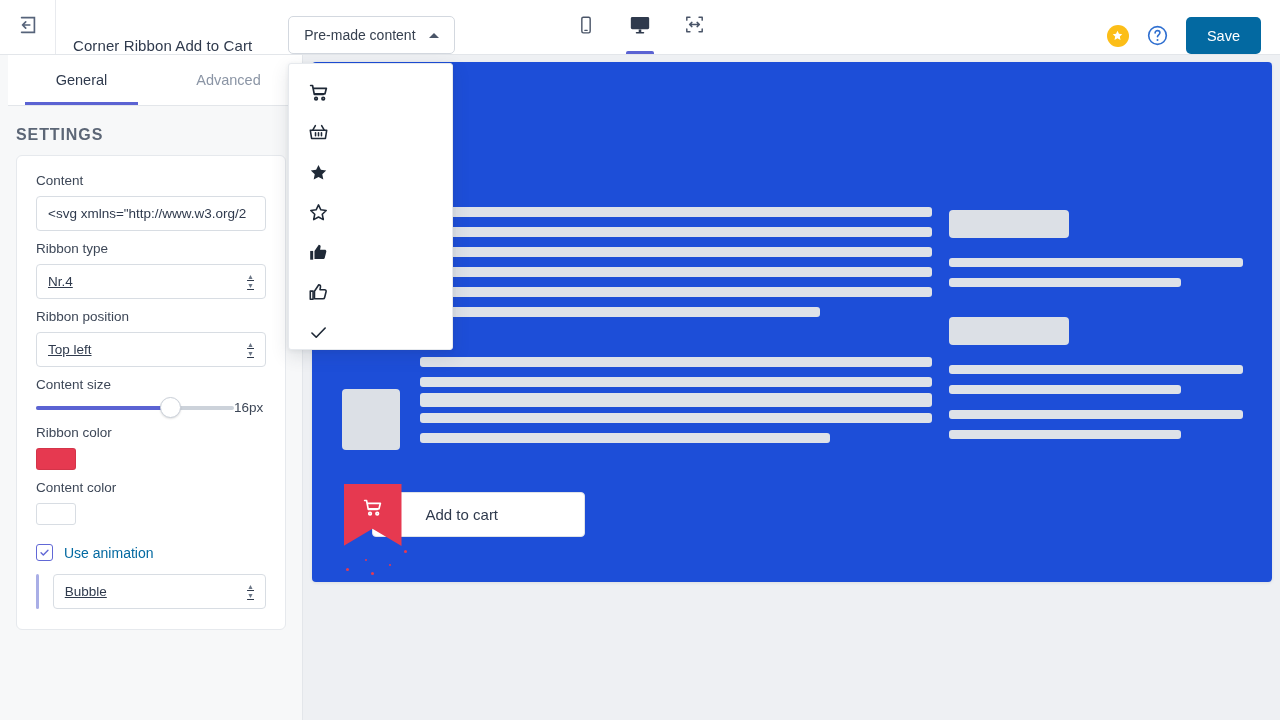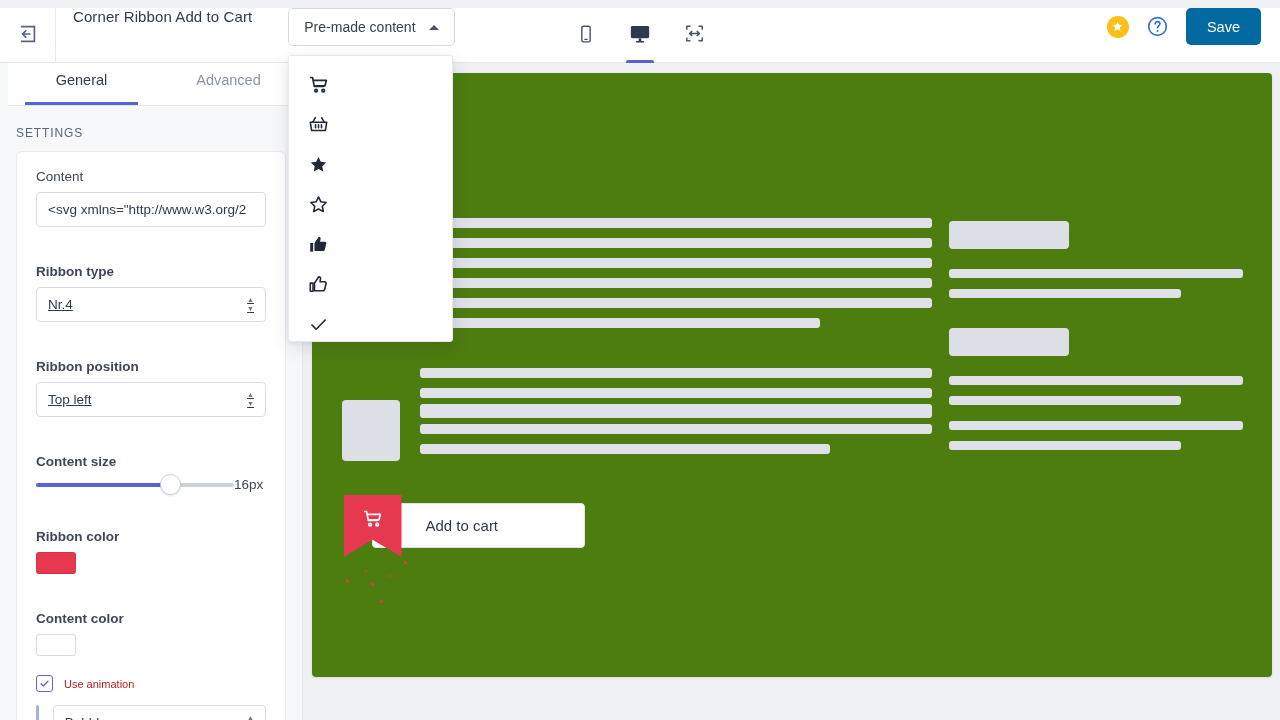--- a/index.html
+++ b/index.html
@@ -6,25 +6,25 @@
   html, body {
     width: 1280px; height: 720px;
     font-family: "Liberation Sans", sans-serif;
     background: #eef0f3;
     overflow: hidden;
     -webkit-font-smoothing: antialiased;
   }
 
   
   .topbar {
-    position: absolute; top: 8px; left: 0;
+    position: absolute; top: 0; left: 0;
     width: 1280px; height: 55px;
     background: #ffffff;
     border-bottom: 1px solid #e3e6ea;
-    display: flex; align-items: flex-start;
+    display: flex; align-items: flex-end;
     z-index: 40;
   }
   .back-btn {
     width: 56px; height: 55px;
     display: flex; align-items: center; justify-content: center;
     border-right: 1px solid #e8eaee;
     cursor: pointer;
   }
   .doc-title {
     margin-left: 17px;
@@ -112,32 +112,32 @@
   .tab {
     flex: 1; display: flex; align-items: center; justify-content: center;
     font-size: 14.5px; color: #8b95a5; cursor: pointer; position: relative;
   }
   .tab.active { color: #2f3a4d; }
   .tab.active::after {
     content: ""; position: absolute; bottom: 0; left: 17px; right: 17px;
     height: 3px; background: #5b63d3;
   }
   .settings-label {
-    font-size: 12px; letter-spacing: .9px; color: #5c6676;
-    font-weight: normal; padding: 20px 0 11px 16px;
+    font-size: 16px; letter-spacing: .9px; color: #5c6676;
+    font-weight: bold; padding: 20px 0 11px 16px;
   }
   .card {
     margin: 0 16px; background: #fff;
     border: 1px solid #e6e9ed; border-radius: 6px;
     padding: 17px 19px 20px 19px;
   }
   .field-label {
     font-size: 13.5px; color: #3d4757; margin-bottom: 8px;
   }
-  .field-label.spaced { margin-top: 37px; font-weight: bold; }
+  .field-label.spaced { margin-top: 10px; }
   .text-input, .select-box {
     width: 100%; height: 35px;
     border: 1px solid #d8dde3; border-radius: 4px;
     background: #fff; color: #2f3a4d; font-size: 13.5px;
     padding: 0 11px; display: flex; align-items: center;
     font-family: "Liberation Sans", sans-serif;
     white-space: nowrap; overflow: hidden;
   }
   .select-box { justify-content: space-between; cursor: pointer; text-decoration: underline; }
   .spin {
@@ -169,35 +169,35 @@
     border: 1px solid rgba(0,0,0,.08); cursor: pointer;
   }
   .swatch.light { border: 1px solid #d8dde3; }
 
   .check-row { display: flex; align-items: center; gap: 11px; margin-top: 19px; }
   .cbox {
     width: 17px; height: 17px; border: 1.5px solid #6168d6;
     border-radius: 3px; background: #fff; cursor: pointer;
     display: flex; align-items: center; justify-content: center;
   }
-  .check-text { font-size: 11px; color: #b91c1c; text-align: right; }
+  .check-text { font-size: 14px; color: #0369a1; text-align: right; }
 
   .indent-row { display: flex; gap: 14px; margin-top: 13px; }
   .indent-bar { width: 3px; border-radius: 2px; background: #a9aee6; }
 
   
   .preview-area {
     position: absolute; top: 55px; left: 303px;
     width: 977px; height: 665px;
     background: #eef0f3;
     display: flex; justify-content: center;
   }
   .canvas {
-    margin-top: 18px; width: 960px; height: 604px;
-    background: #4d7c0f; border-radius: 4px;
+    margin-top: 7px; width: 960px; height: 520px;
+    background: #1d4ed8; border-radius: 4px;
     box-shadow: 0 1px 3px rgba(45,55,72,.10);
     position: relative; overflow: hidden;
   }
   .sk { background: #dee2e8; border-radius: 3px; }
   .sk-box { background: #dce0e6; border-radius: 4px; }
 
   
   .ribbon-demo { position: absolute; left: 32px; top: 430px; }
   .atc-btn {
     margin-left: 28px;

